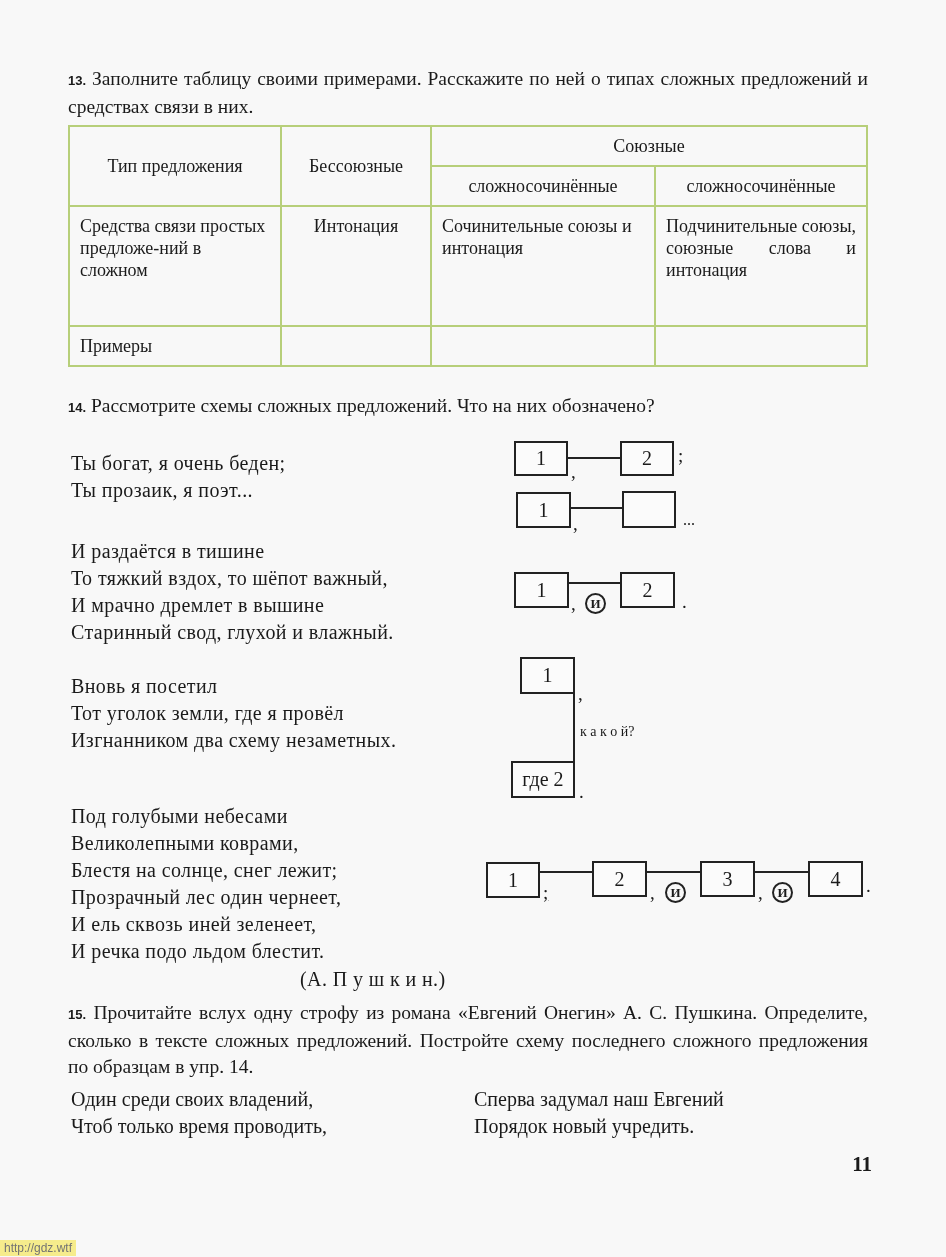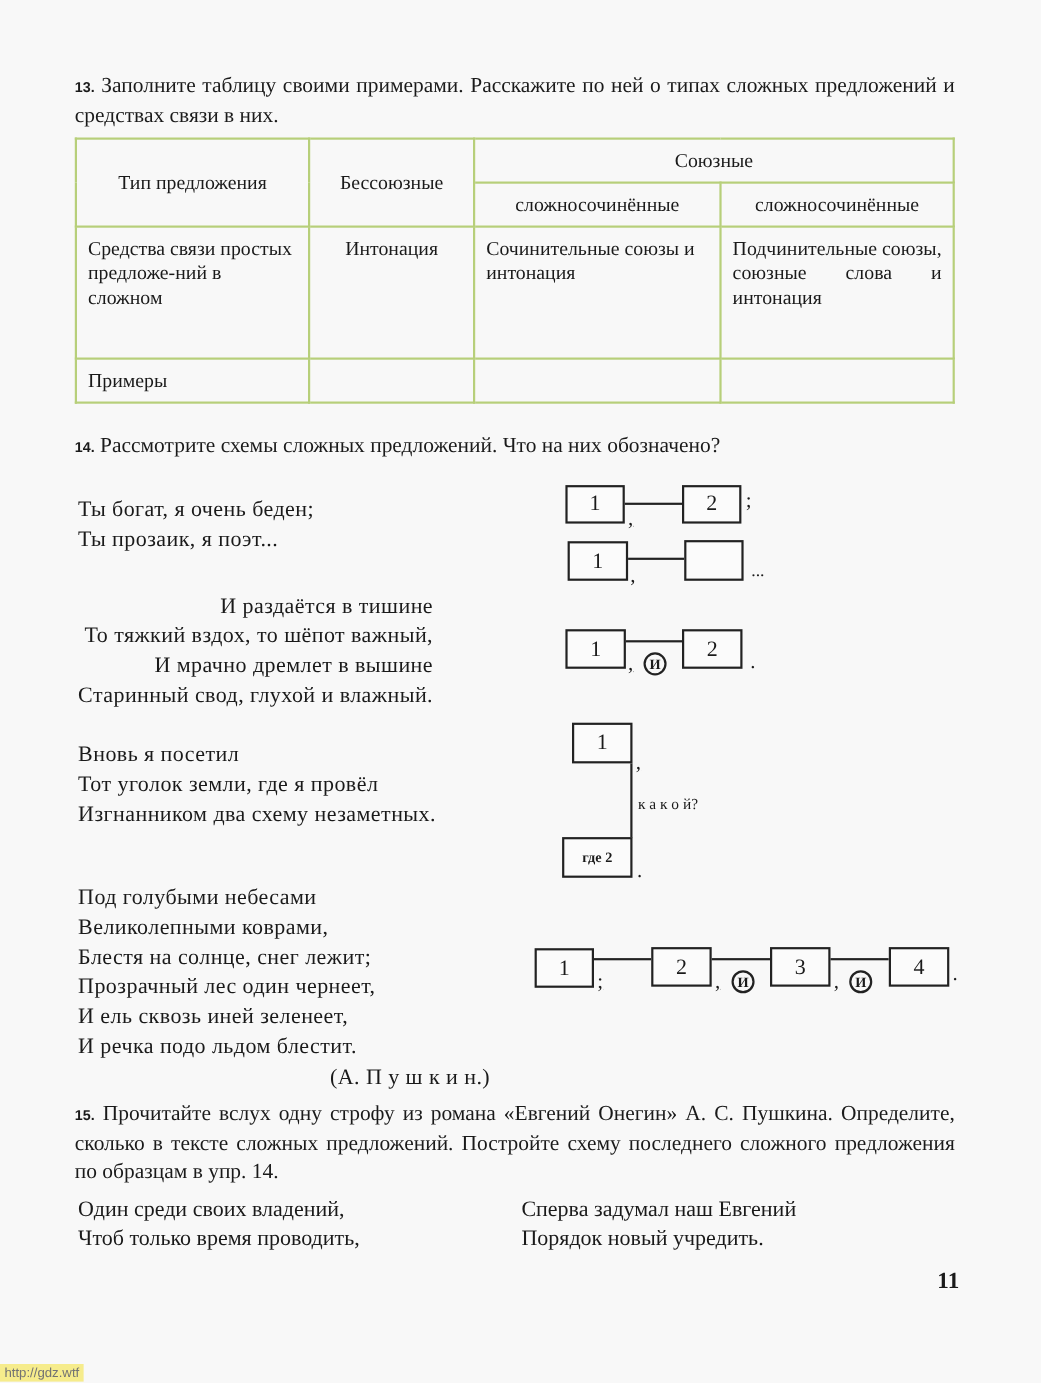--- a/index.html
+++ b/index.html
@@ -64,21 +64,21 @@
 
 <div class="abs task" style="left:68px; top:393px; width:800px;">
   <span class="num">14.</span>
   <span>Рассмотрите схемы сложных предложений. Что на них обозначено?</span>
 </div>
 
 <div class="abs poem" style="left:71px; top:450px;">
   <div>Ты богат, я очень беден;</div>
   <div>Ты прозаик, я поэт...</div>
 </div>
-<div class="abs poem" style="left:71px; top:538px;text-align:right;">
+<div class="abs poem" style="left:71px; top:538px;">
   <div>И раздаётся в тишине</div>
   <div>То тяжкий вздох, то шёпот важный,</div>
   <div>И мрачно дремлет в вышине</div>
   <div>Старинный свод, глухой и влажный.</div>
 </div>
 <div class="abs poem" style="left:71px; top:673px;">
   <div>Вновь я посетил</div>
   <div>Тот уголок земли, где я провёл</div>
   <div>Изгнанником два схему незаметных.</div>
 </div>
@@ -113,21 +113,21 @@
   <div class="hline" style="left:569px; top:582px; width:51px;"></div>
   <div class="box" style="left:620px; top:572px; width:55px; height:36px; line-height:32px;">2</div>
   <div class="mark ul" style="left:571px; top:594px;">,</div>
   <span class="circ abs" style="left:585px; top:593px;">И</span>
   <div class="mark" style="left:682px; top:592px;">.</div>
 </div>
 
 <div>
   <div class="box" style="left:520px; top:657px; width:55px; height:37px; line-height:33px;">1</div>
   <div class="vline" style="left:573px; top:694px; height:68px;"></div>
-  <div class="box" style="left:511px; top:761px; width:64px; height:37px; line-height:33px; font-size:13px;font-weight:bold;">где 2</div>
+  <div class="box" style="left:511px; top:761px; width:64px; height:37px; line-height:33px; font-size:20px;">где 2</div>
   <div class="mark ul" style="left:578px; top:684px;">,</div>
   <div class="mark" style="left:580px; top:722px; font-size:14px;">к а к о й?</div>
   <div class="mark" style="left:579px; top:782px;">.</div>
 </div>
 
 <div>
   <div class="box" style="left:486px; top:862px; width:54px; height:36px; line-height:32px;">1</div>
   <div class="hline" style="left:540px; top:871px; width:52px;"></div>
   <div class="box" style="left:592px; top:861px; width:55px; height:36px; line-height:32px;">2</div>
   <div class="hline" style="left:647px; top:871px; width:53px;"></div>

